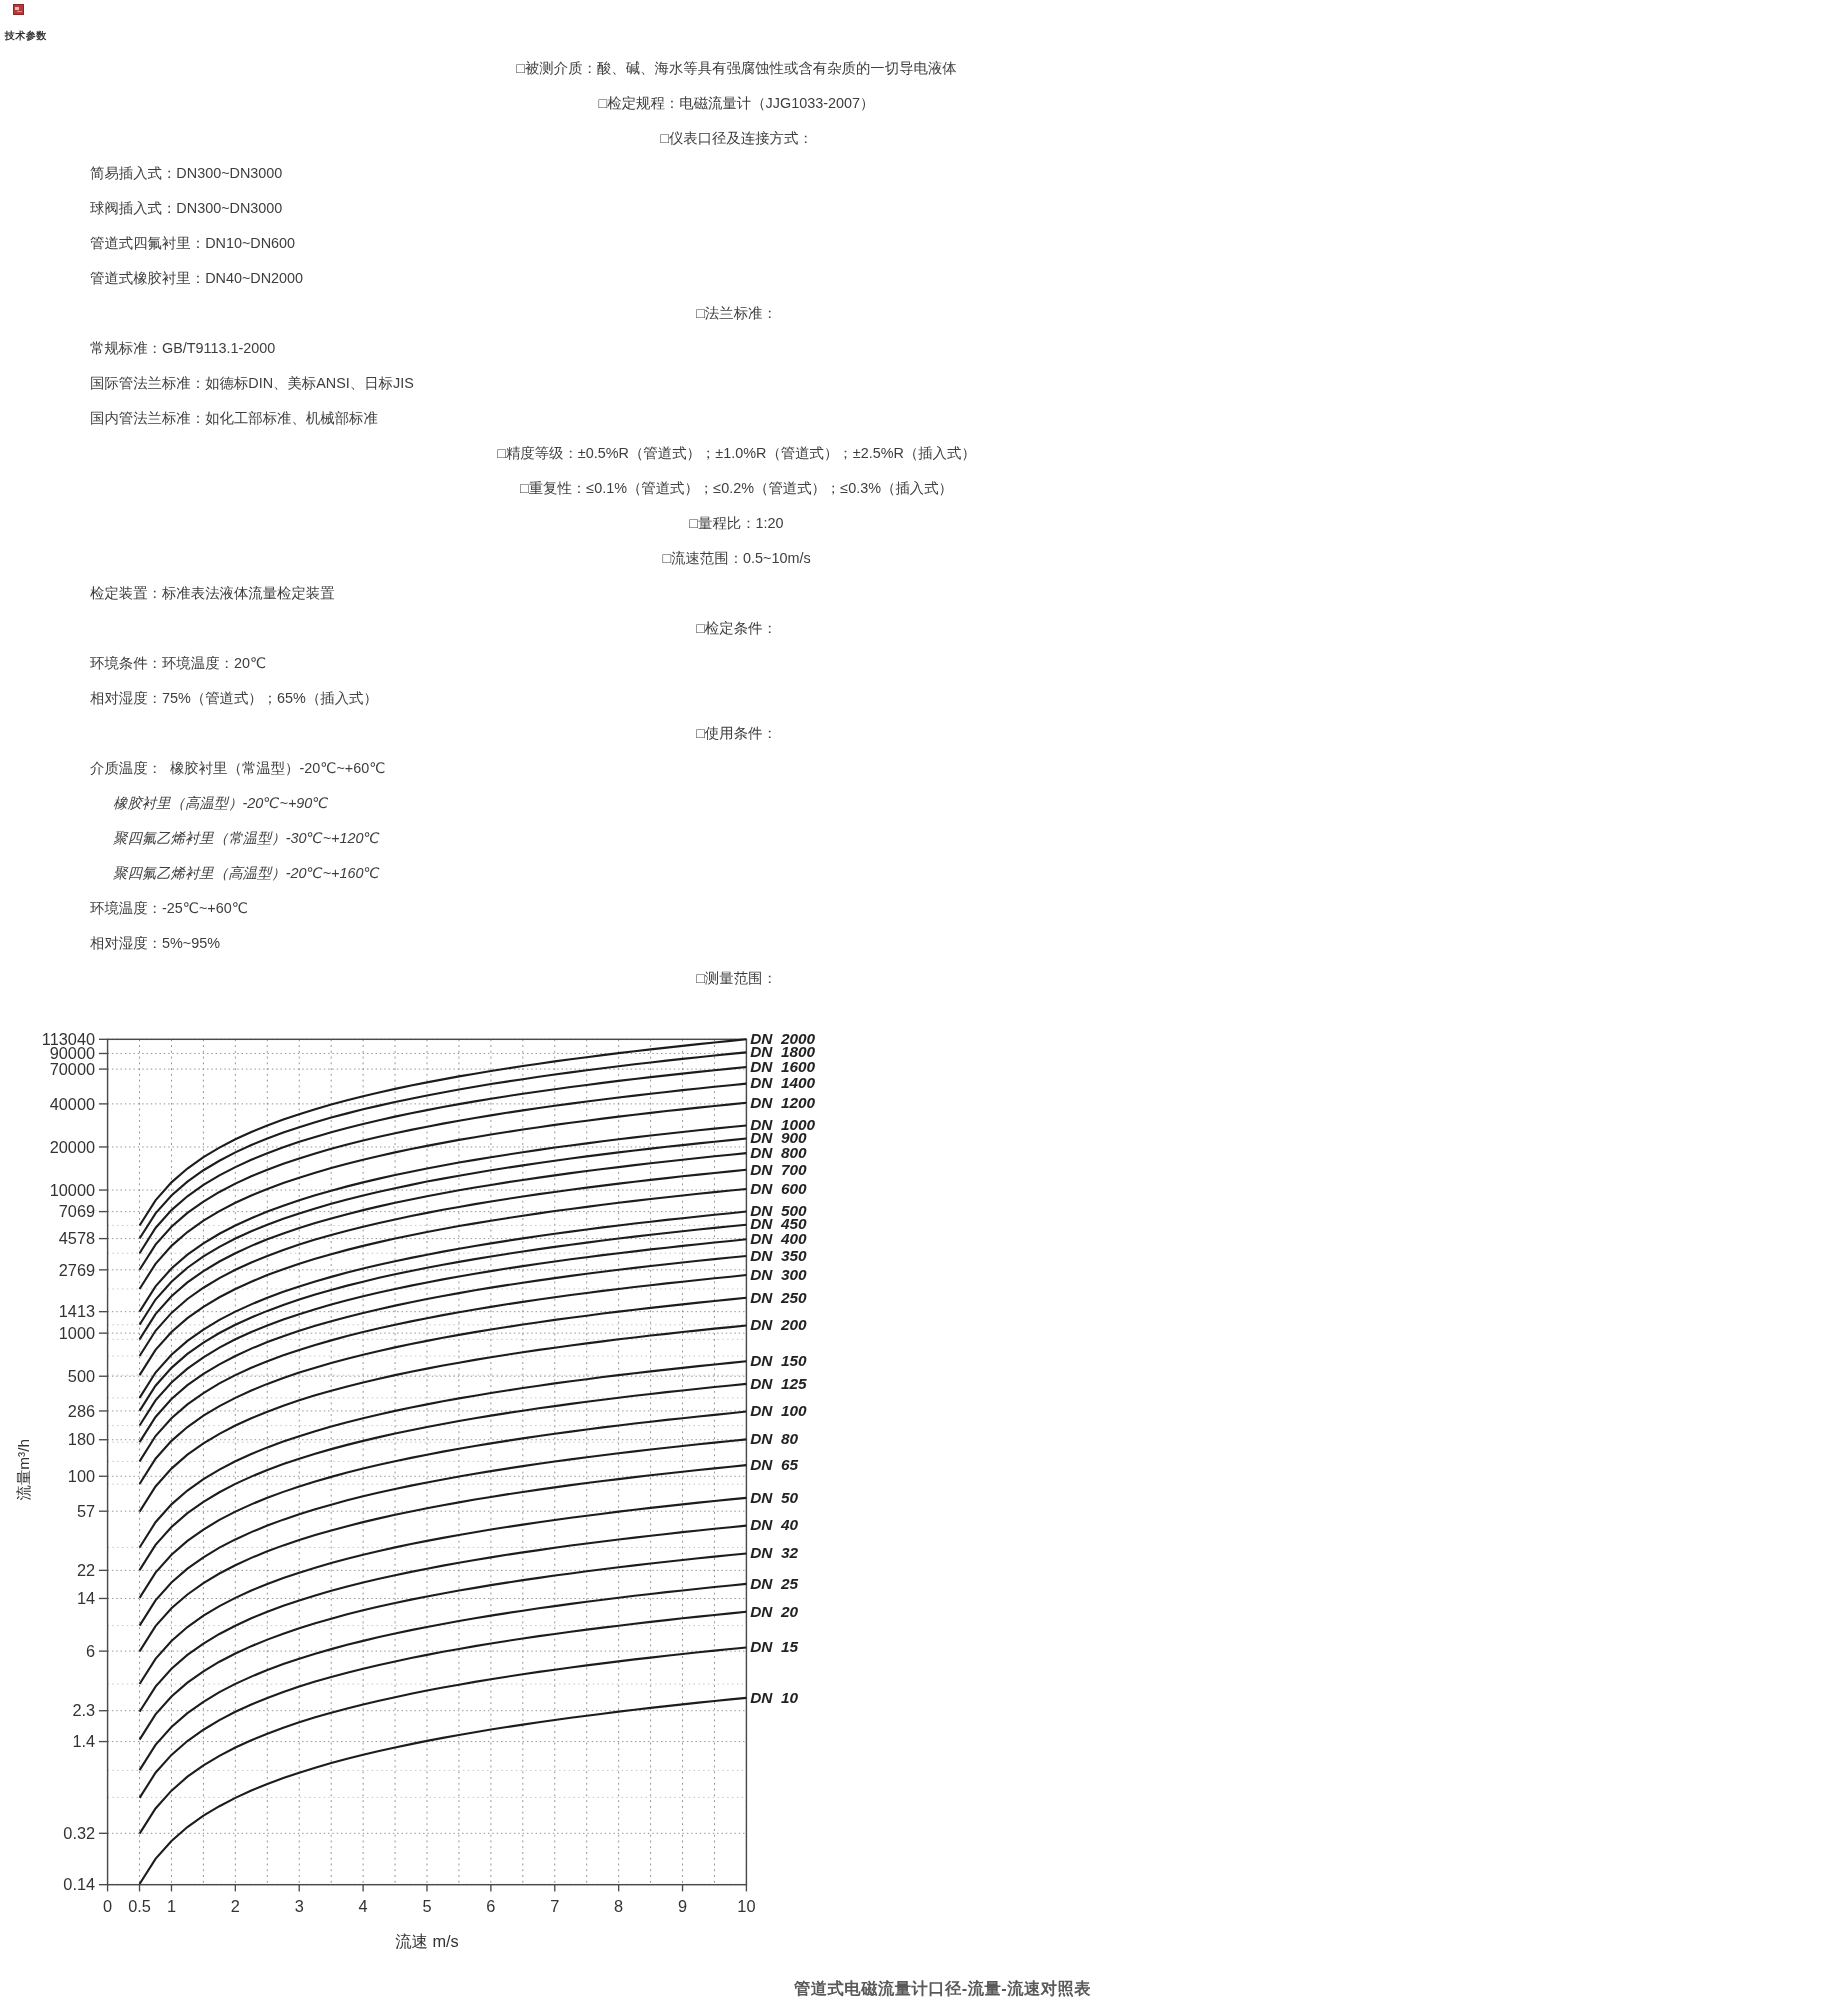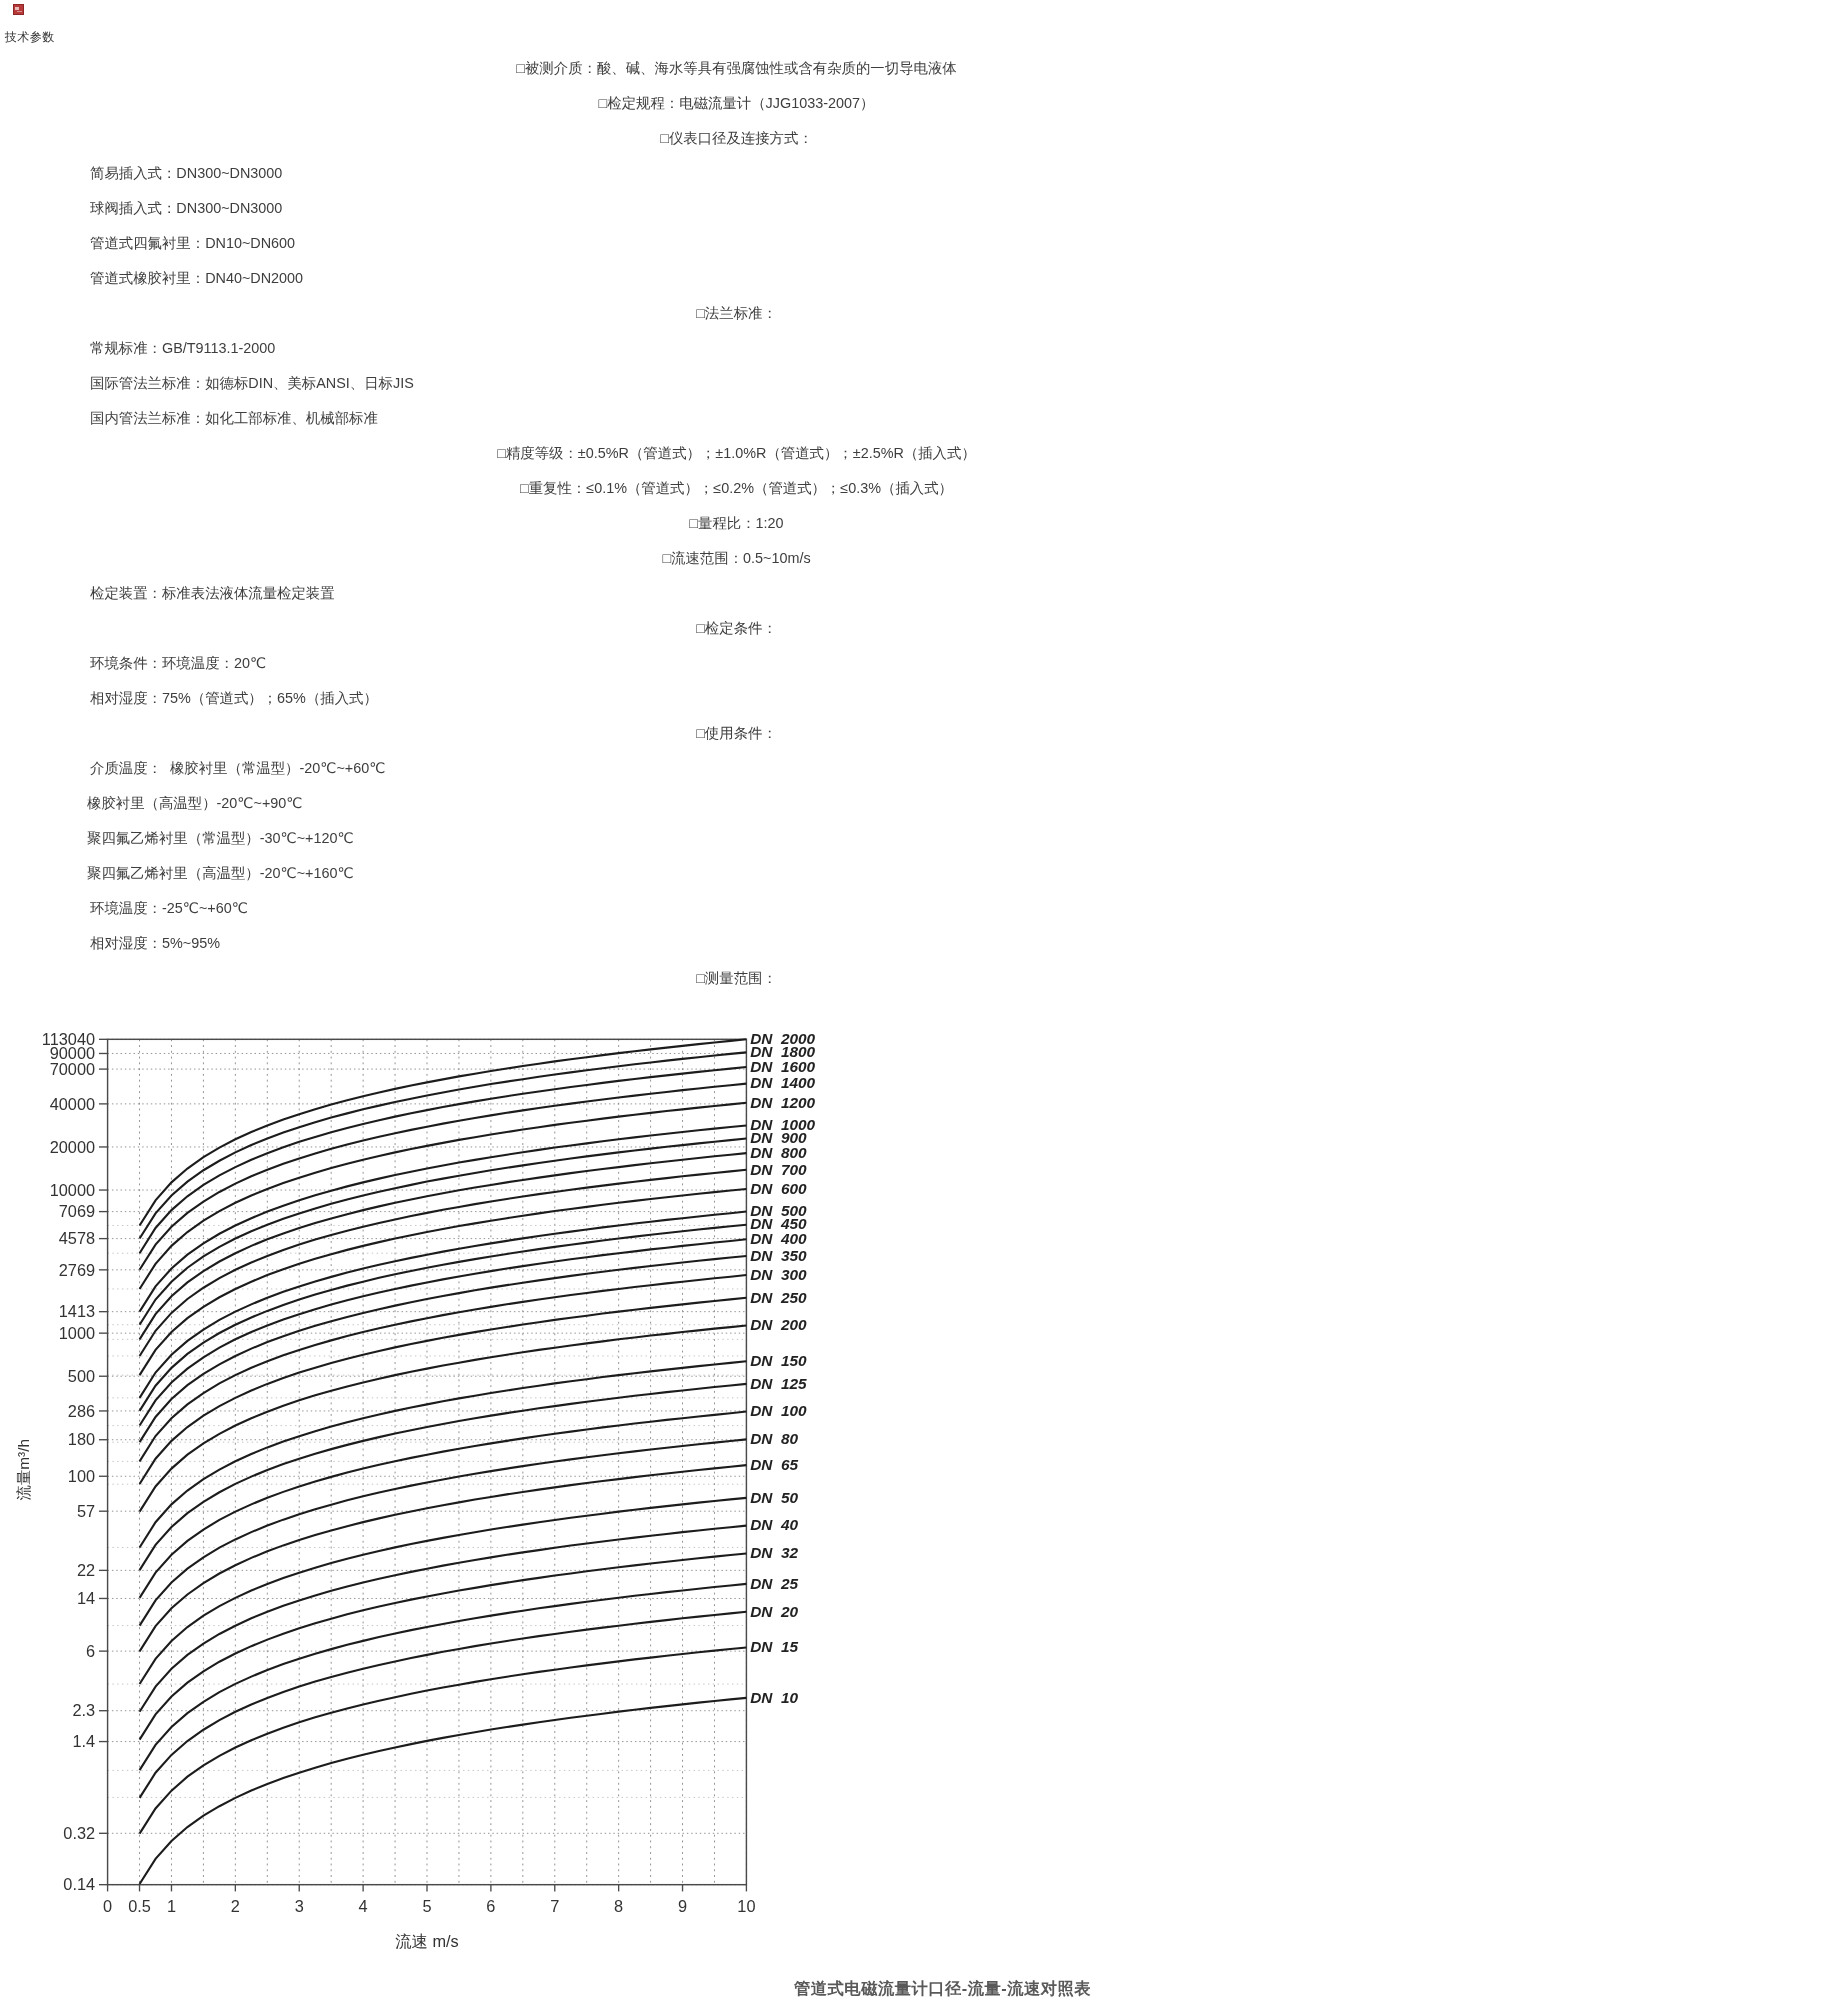--- a/index.html
+++ b/index.html
@@ -12,32 +12,32 @@
     position:absolute;left:12.5px;top:3.8px;width:11.5px;height:11.5px;
     background:#b73a3a;border:1px solid #8f2626;box-sizing:border-box;
   }
   .broken-img:before{
     content:"";position:absolute;left:1.9px;top:1.9px;width:3.8px;height:2.9px;background:#e9bcbc;
   }
   .broken-img:after{
     content:"";position:absolute;right:1px;bottom:1.9px;width:4.8px;height:1.9px;background:#d98f8f;
   }
   .page-title{
-    position:absolute;left:4.8px;top:29px;font-size:12px;font-weight:normal;color:#333333;
+    position:absolute;left:4.8px;top:29px;font-size:10px;font-weight:bold;color:#333333;
     letter-spacing:0.5px;
   }
   .spec-lines{
     position:absolute;left:0;top:51px;width:1441px;
   }
   .spec-line{
     height:35px;line-height:35px;font-size:14.4px;color:#3e3e3e;white-space:pre;
   }
   .ind0{padding-left:32px;text-align:center;}
   .ind1{padding-left:90px;}
-  .ind2{padding-left:87px;}
+  .ind2{padding-left:113px;font-style:italic;}
   .chart-wrap{
     position:absolute;left:0;top:1018px;width:903px;height:961px;
   }
   .chart-caption{
     position:absolute;left:778px;top:1978px;font-size:16.3px;font-weight:600;color:#595959;
     letter-spacing:0.5px;
     margin-left:16px;
   }
   svg text{font-family:"Liberation Sans","DejaVu Sans",sans-serif;}
 </style>

